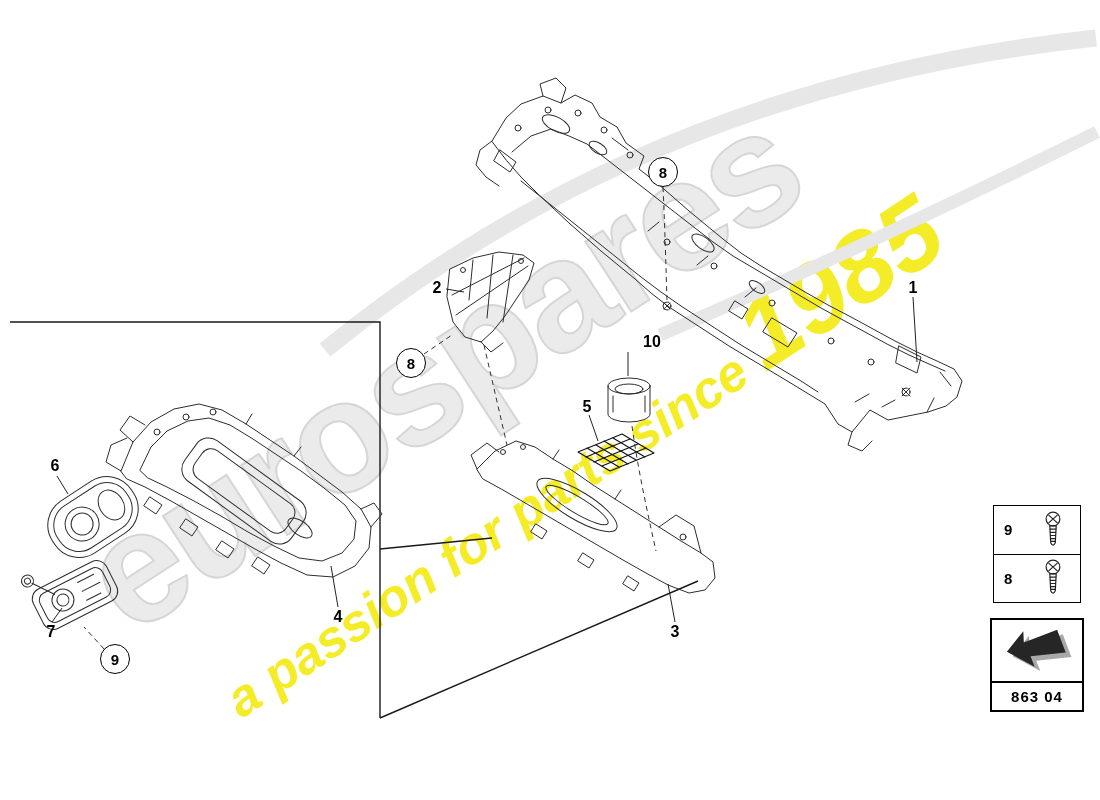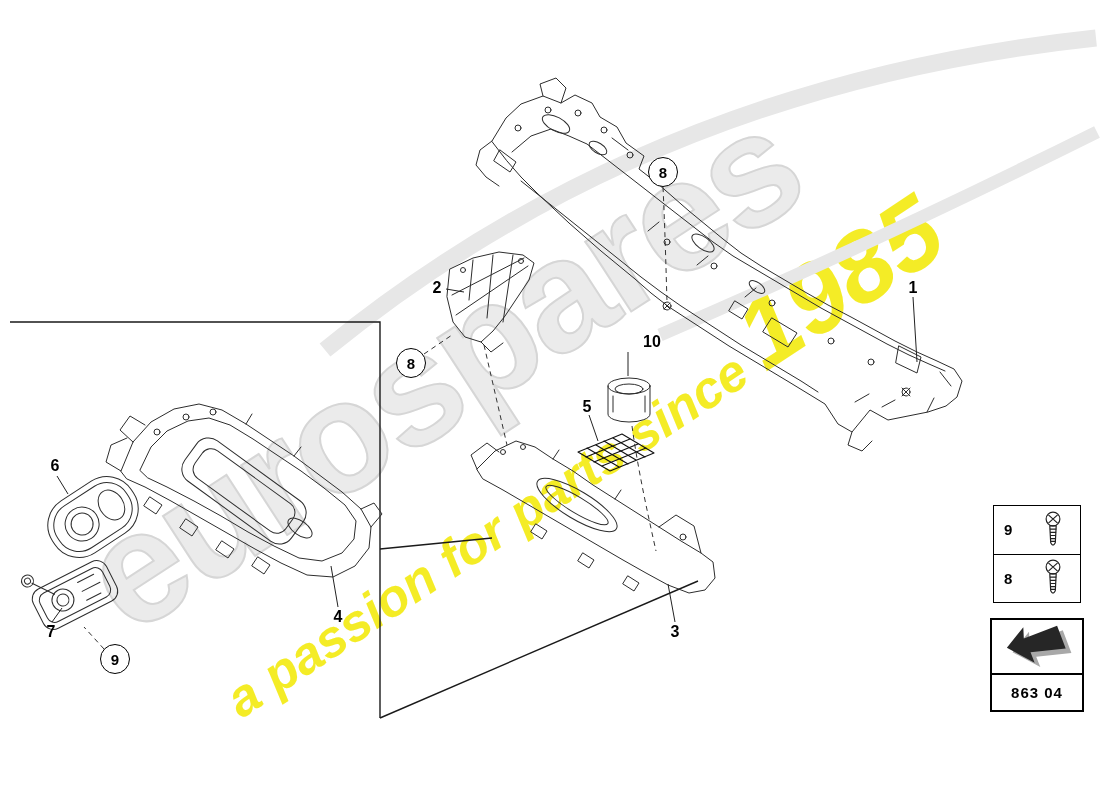--- a/index.html
+++ b/index.html
@@ -52,21 +52,21 @@
   .legend-num { font-size:15px; font-weight:bold; }
   .legend-ico { margin-left:auto; margin-right:6px; display:flex; }
 
   
   .codebox {
     position:absolute; left:990px; top:618px; width:90px; height:90px;
     border:2px solid #000; background:#fff; z-index:3;
     display:flex; flex-direction:column;
   }
   .arrowwrap { flex:1; display:flex; align-items:center; justify-content:center; border-bottom:2px solid #000; }
-  .codelabel { height:35px; display:flex; align-items:center; justify-content:center;
+  .codelabel { height:27px; display:flex; align-items:center; justify-content:center;
     font-size:15px; font-weight:bold; letter-spacing:1px; }
 </style>
 </head>
 <body>
 
 <div class="stage">
 
   <div class="wm-brand">eurospares</div>
   <div class="wm-tagline"><span>a passion for parts since</span><span class="wm-year">1985</span></div>
 

